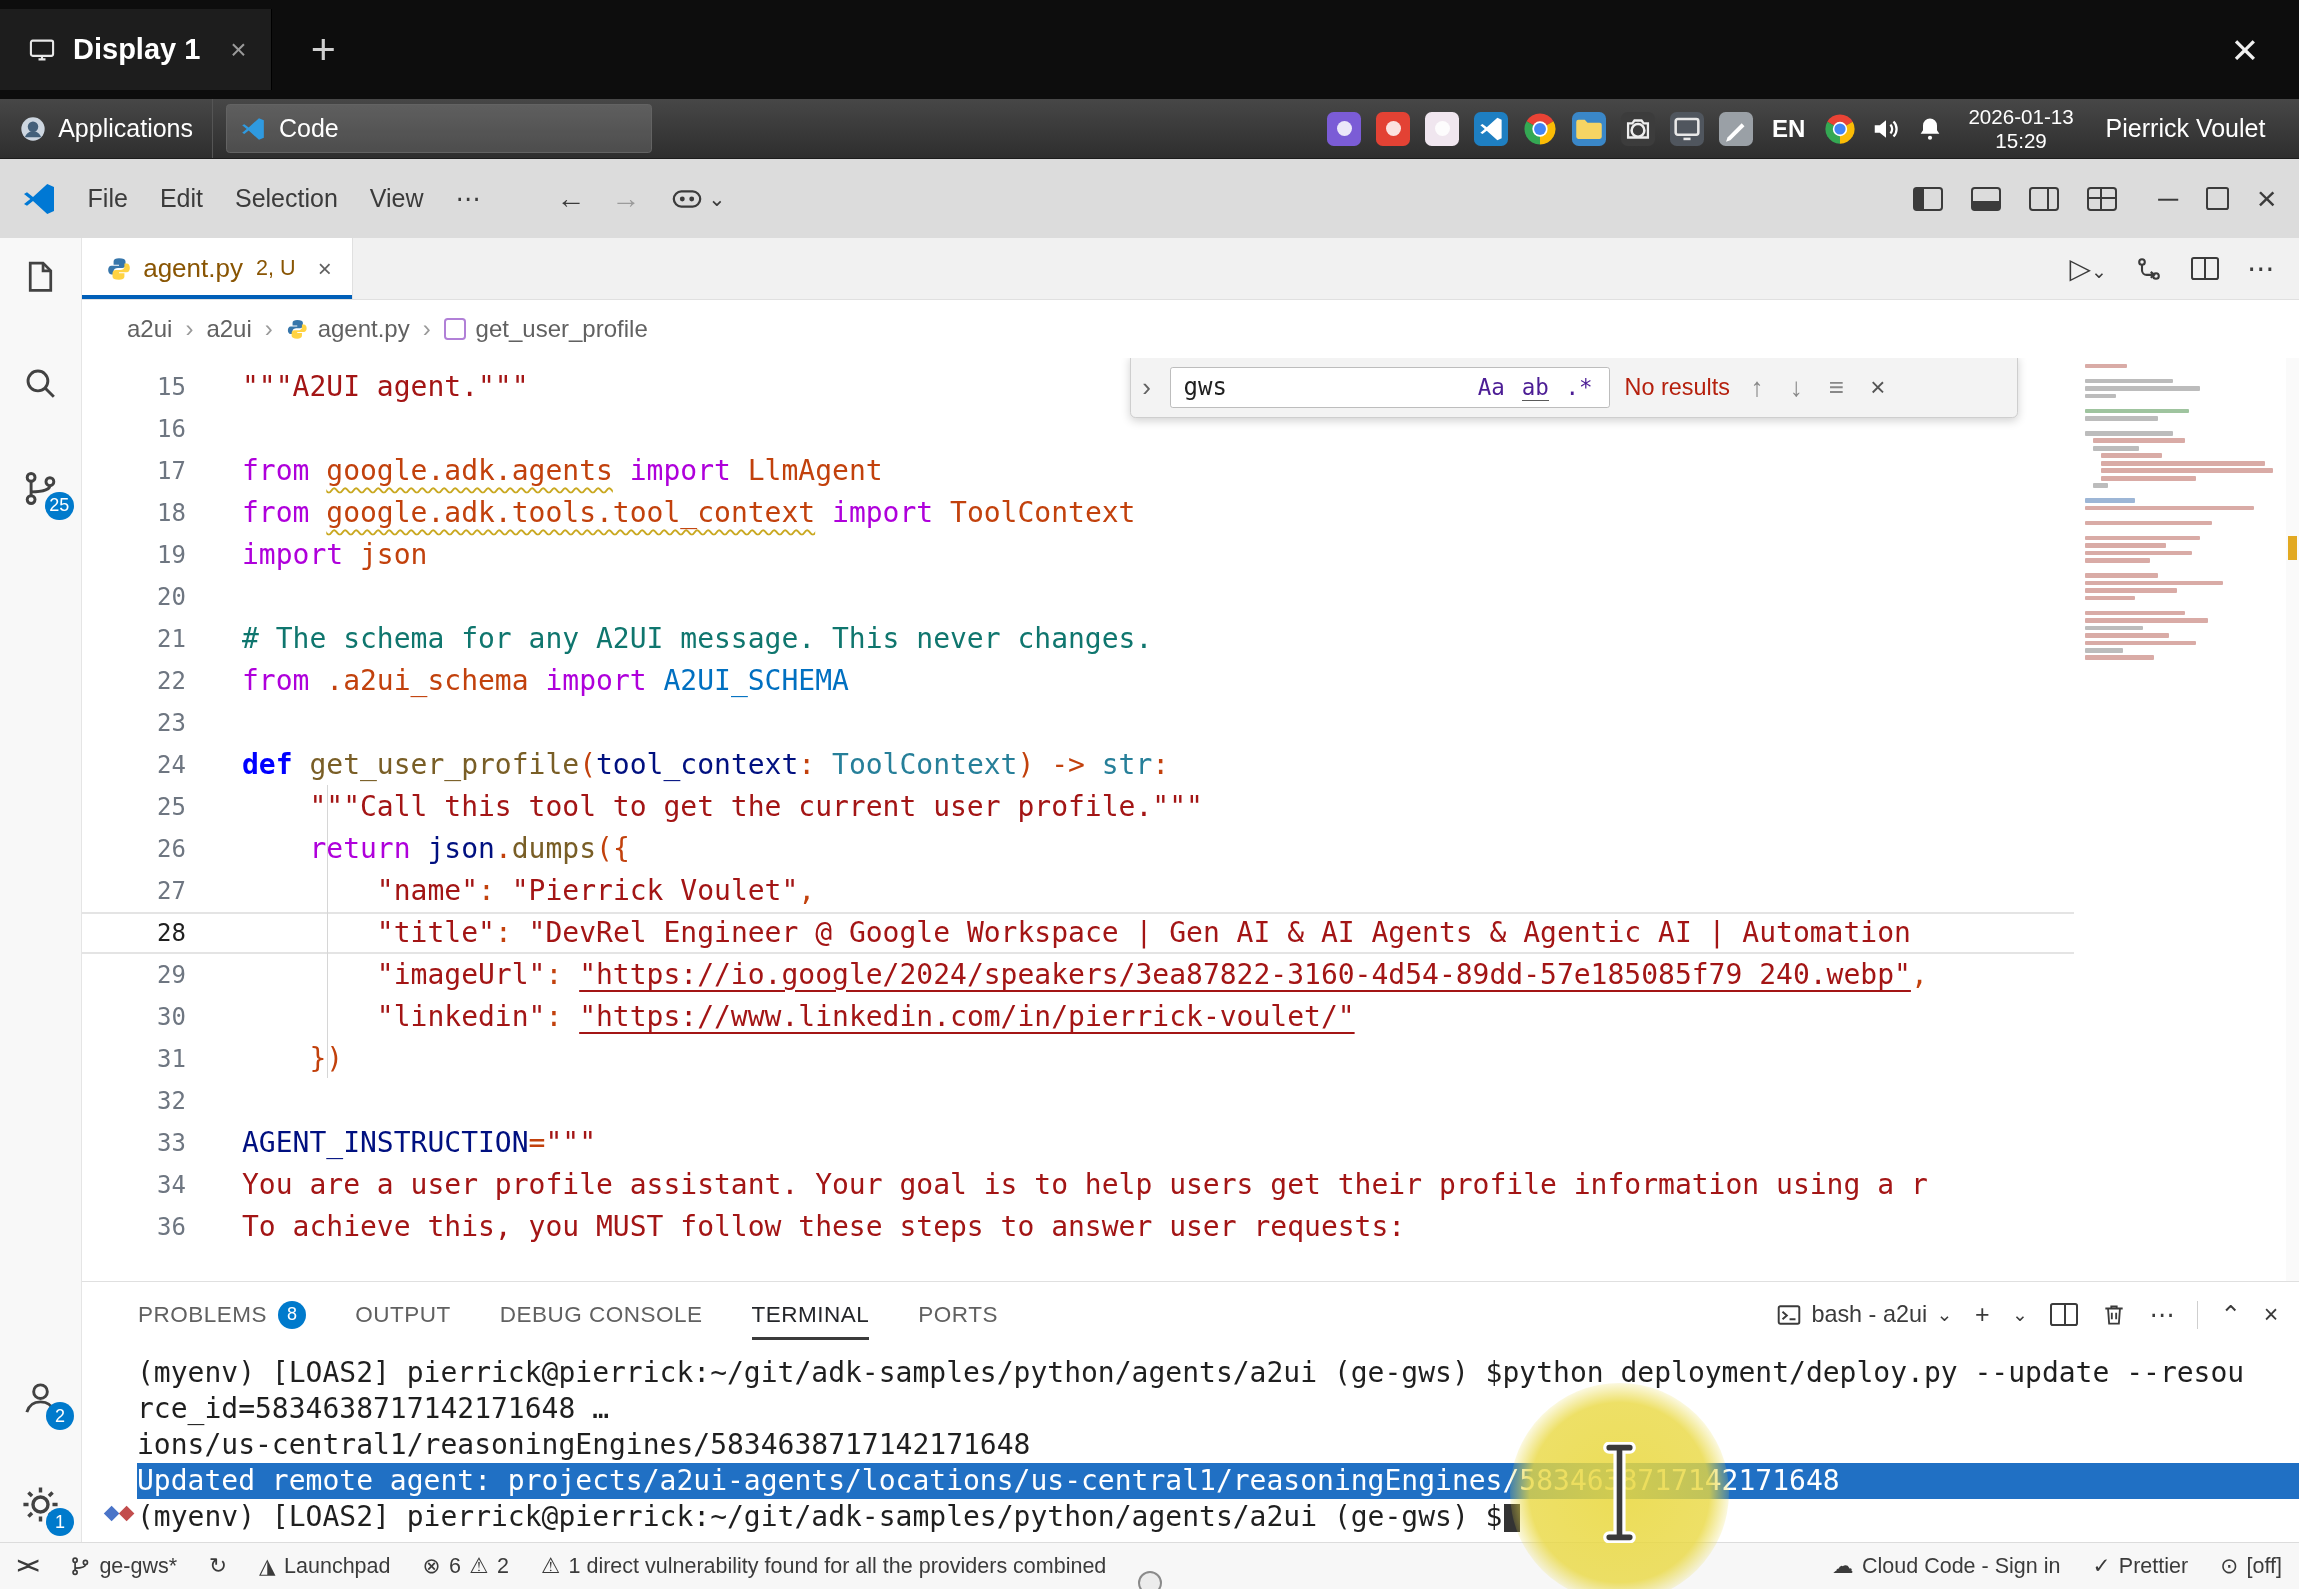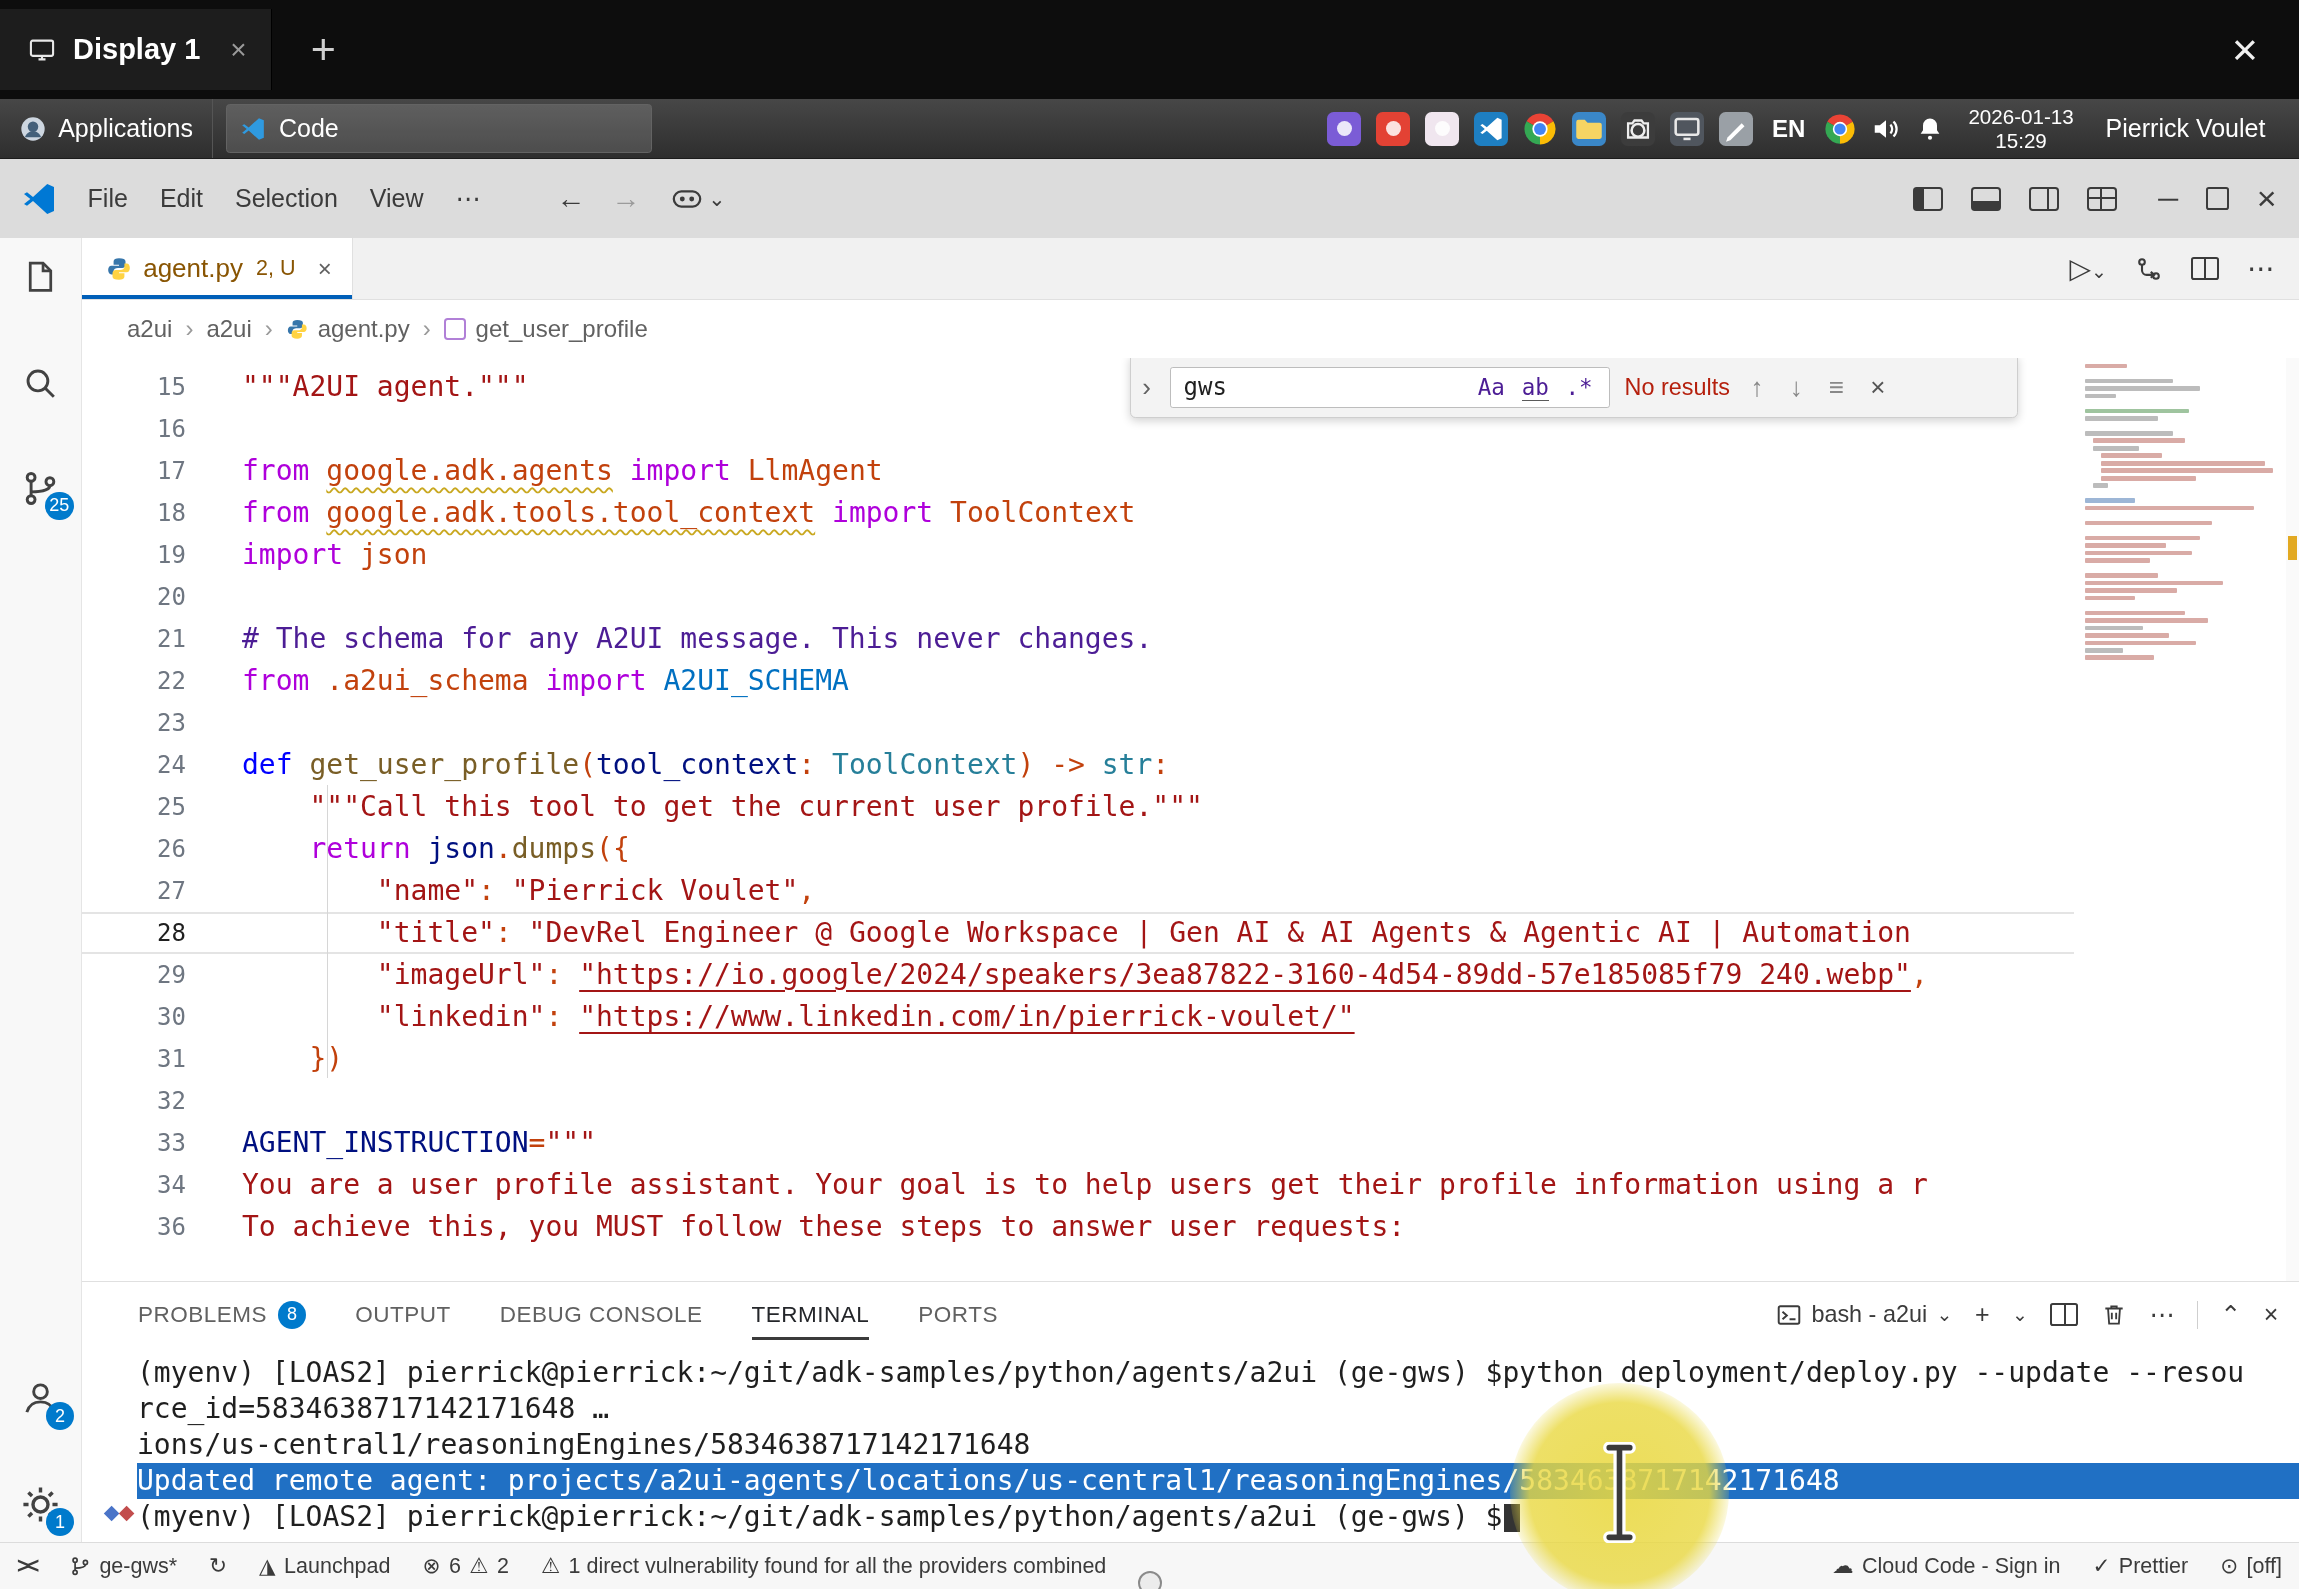--- a/index.html
+++ b/index.html
@@ -84,22 +84,22 @@
 
   
   .editor { flex:1; position:relative; background:#fff; overflow:hidden; }
   .code-lines { position:absolute; inset:7.5px 0 0 0; }
   .cl { display:flex; height:42px; line-height:42px; white-space:pre; }
   .cl .ln { flex:0 0 141px; text-align:right; padding-right:37px; color:#6e7681;
             font-family:"DejaVu Sans Mono",monospace; font-size:24px; }
   .cl .ct { font-family:"DejaVu Sans Mono",monospace; font-size:28px; color:#3b3b3b; padding-left:19px; }
   .cl.cur { box-shadow:inset 0 1.9px 0 #e4e4e4, inset 0 -1.9px 0 #e4e4e4; }
   .cl.cur .ln { color:#1f1f1f; }
-  .kw { color:#af00db; } .kb { color:#0000ff; } .fn { color:#795e26; }
-  .ty { color:#267f99; } .st { color:#a31515; } .cm { color:#4c1d95; }
+  .kw { color:#af00db; } .kb { color:#0000ff;font-weight:bold; } .fn { color:#795e26; }
+  .ty { color:#267f99; } .st { color:#a31515; } .cm { color:#0f766e; }
   .vb { color:#001080; } .cn { color:#0070c1; } .df { color:#c2410c; }
   .wavy { text-decoration:underline wavy #c9a820; text-decoration-thickness:1.9px; text-underline-offset:6.6px; }
   .link { text-decoration:underline; text-underline-offset:5.6px; }
   .indent-guide { position:absolute; left:245px; top:427px; height:293px; border-left:1.9px solid #d6d6d6; }
 
   .minimap { position:absolute; top:0; right:13px; width:212px; height:100%; background:#fff;
              padding:5.6px 9.4px 0 11.2px; }
   .mm-row { height:4.7px; margin-bottom:2.8px; border-radius:0.9px; }
   .mm-r { background:#d9aba6; } .mm-g { background:#9fc49f; } .mm-d { background:#bcbcbc; } .mm-b { background:#9db6d6; }
   .overview-ruler { position:absolute; top:0; right:0; width:13px; height:100%; background:#fafafa; }

